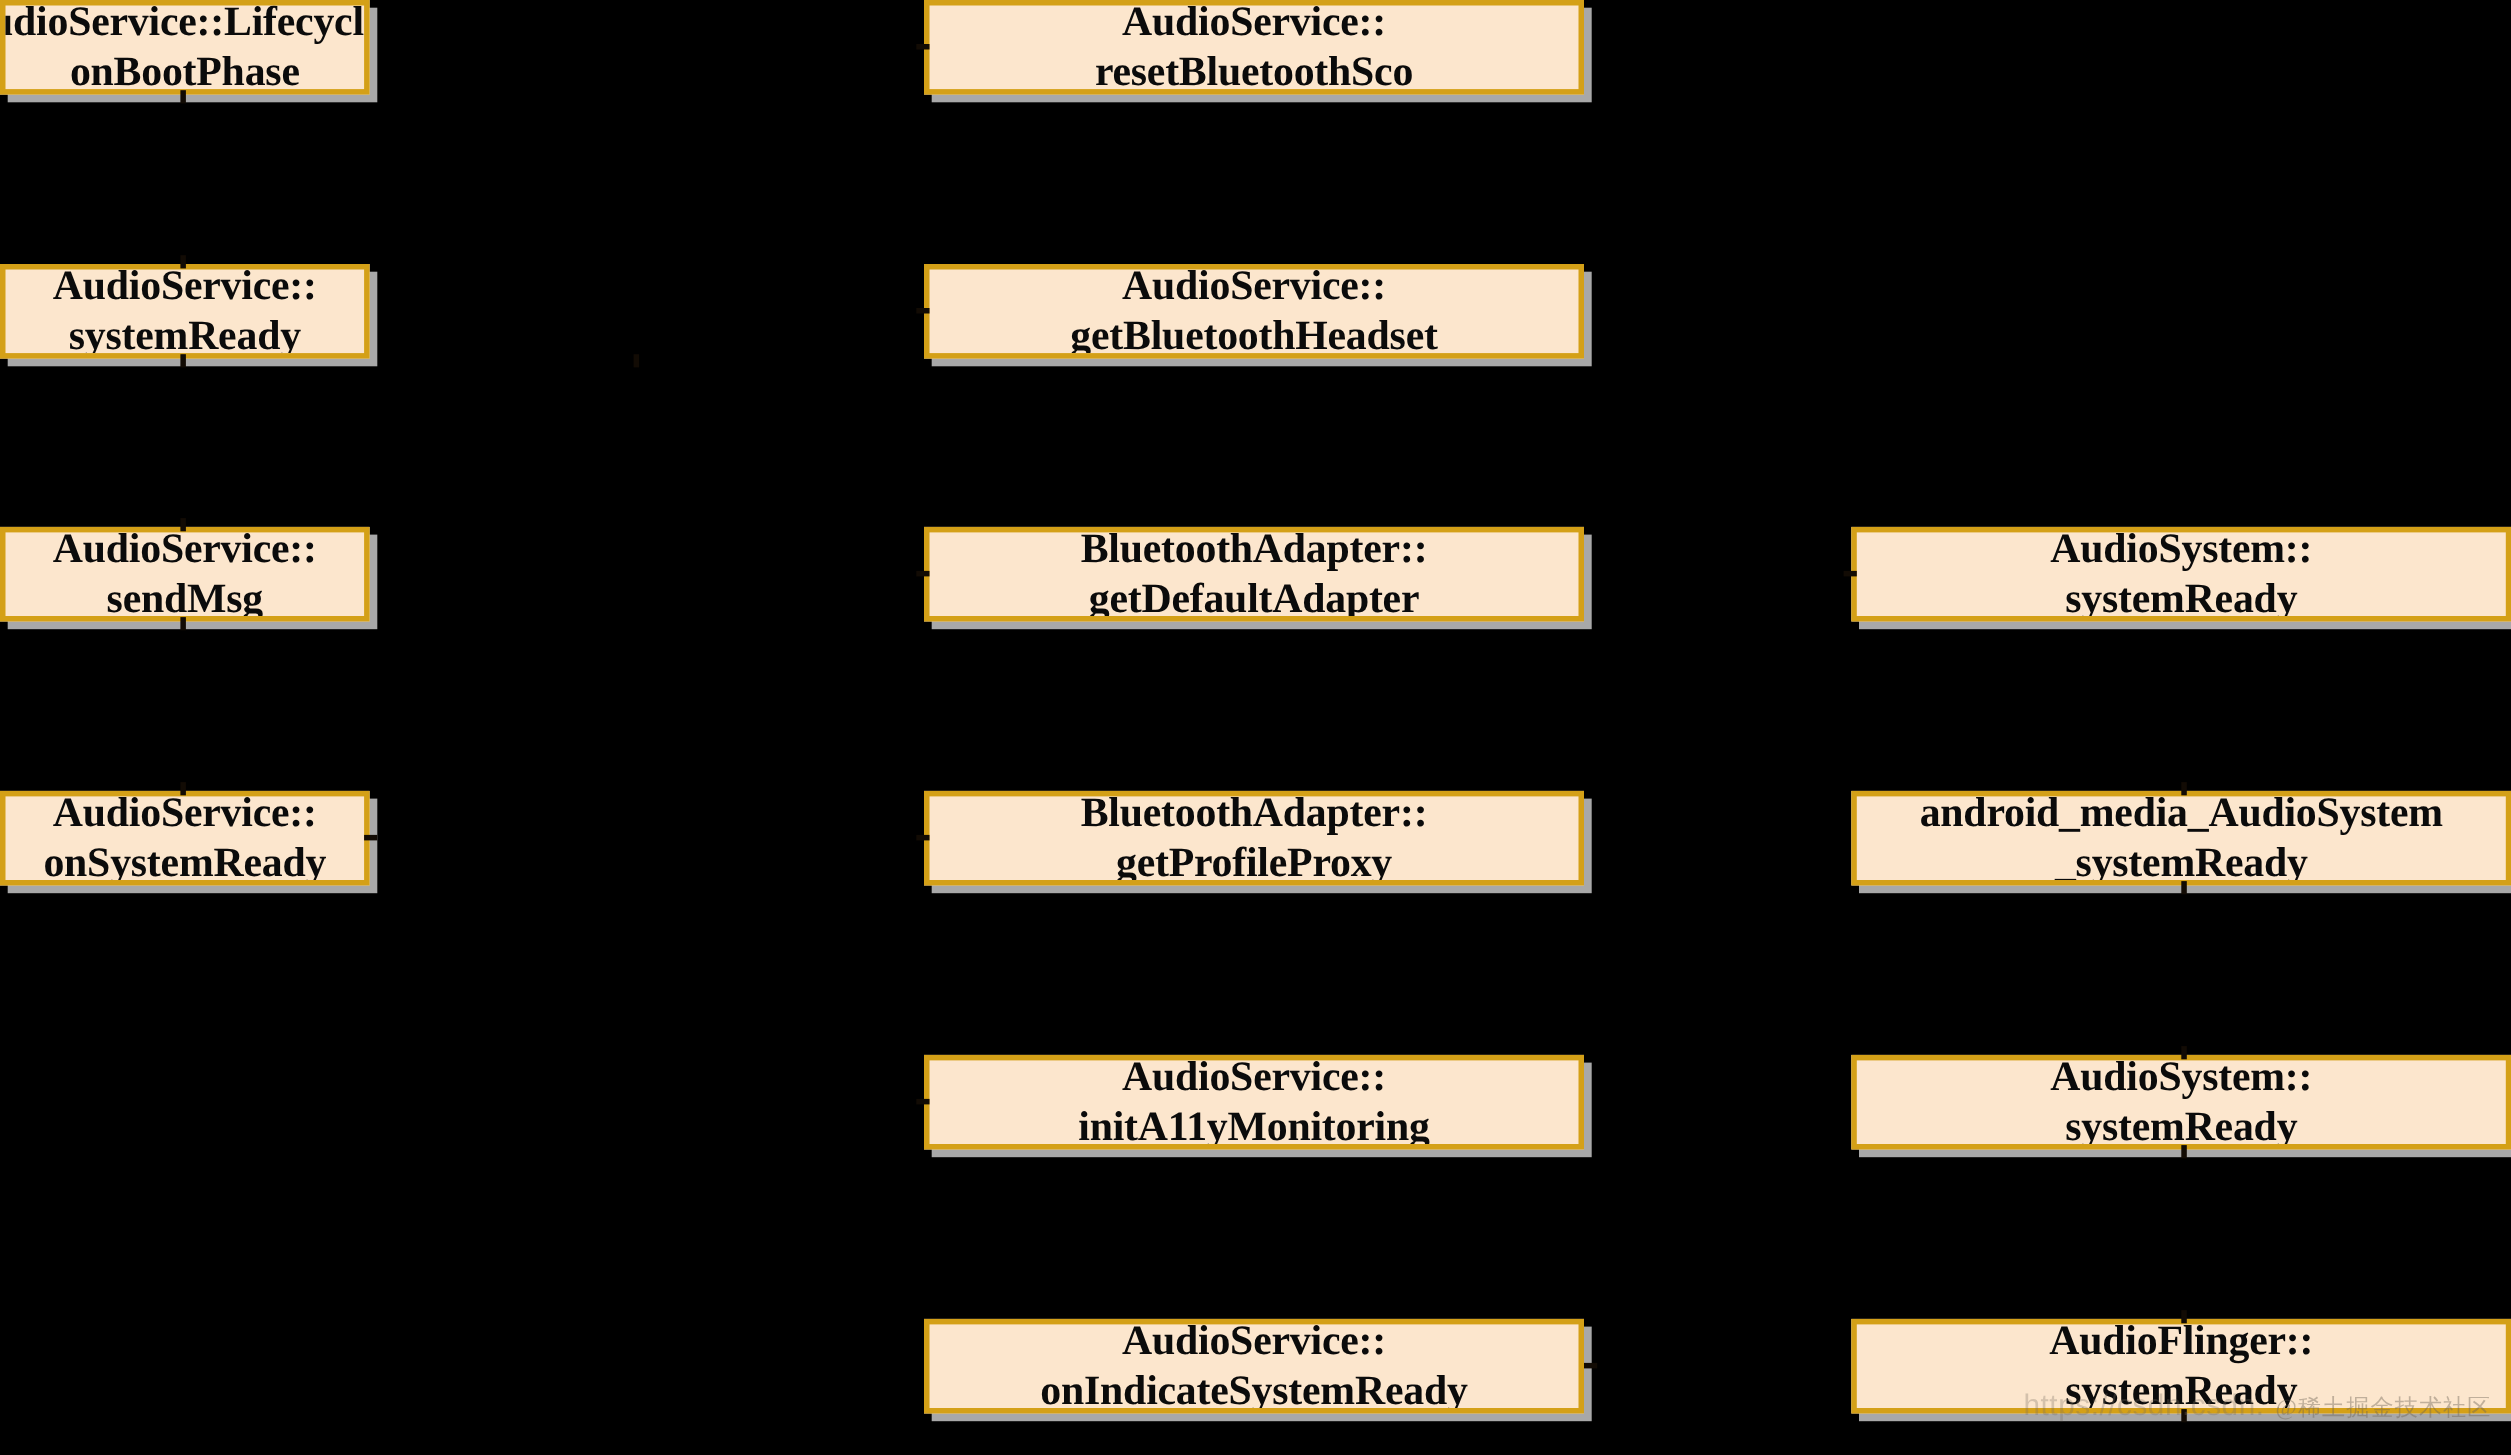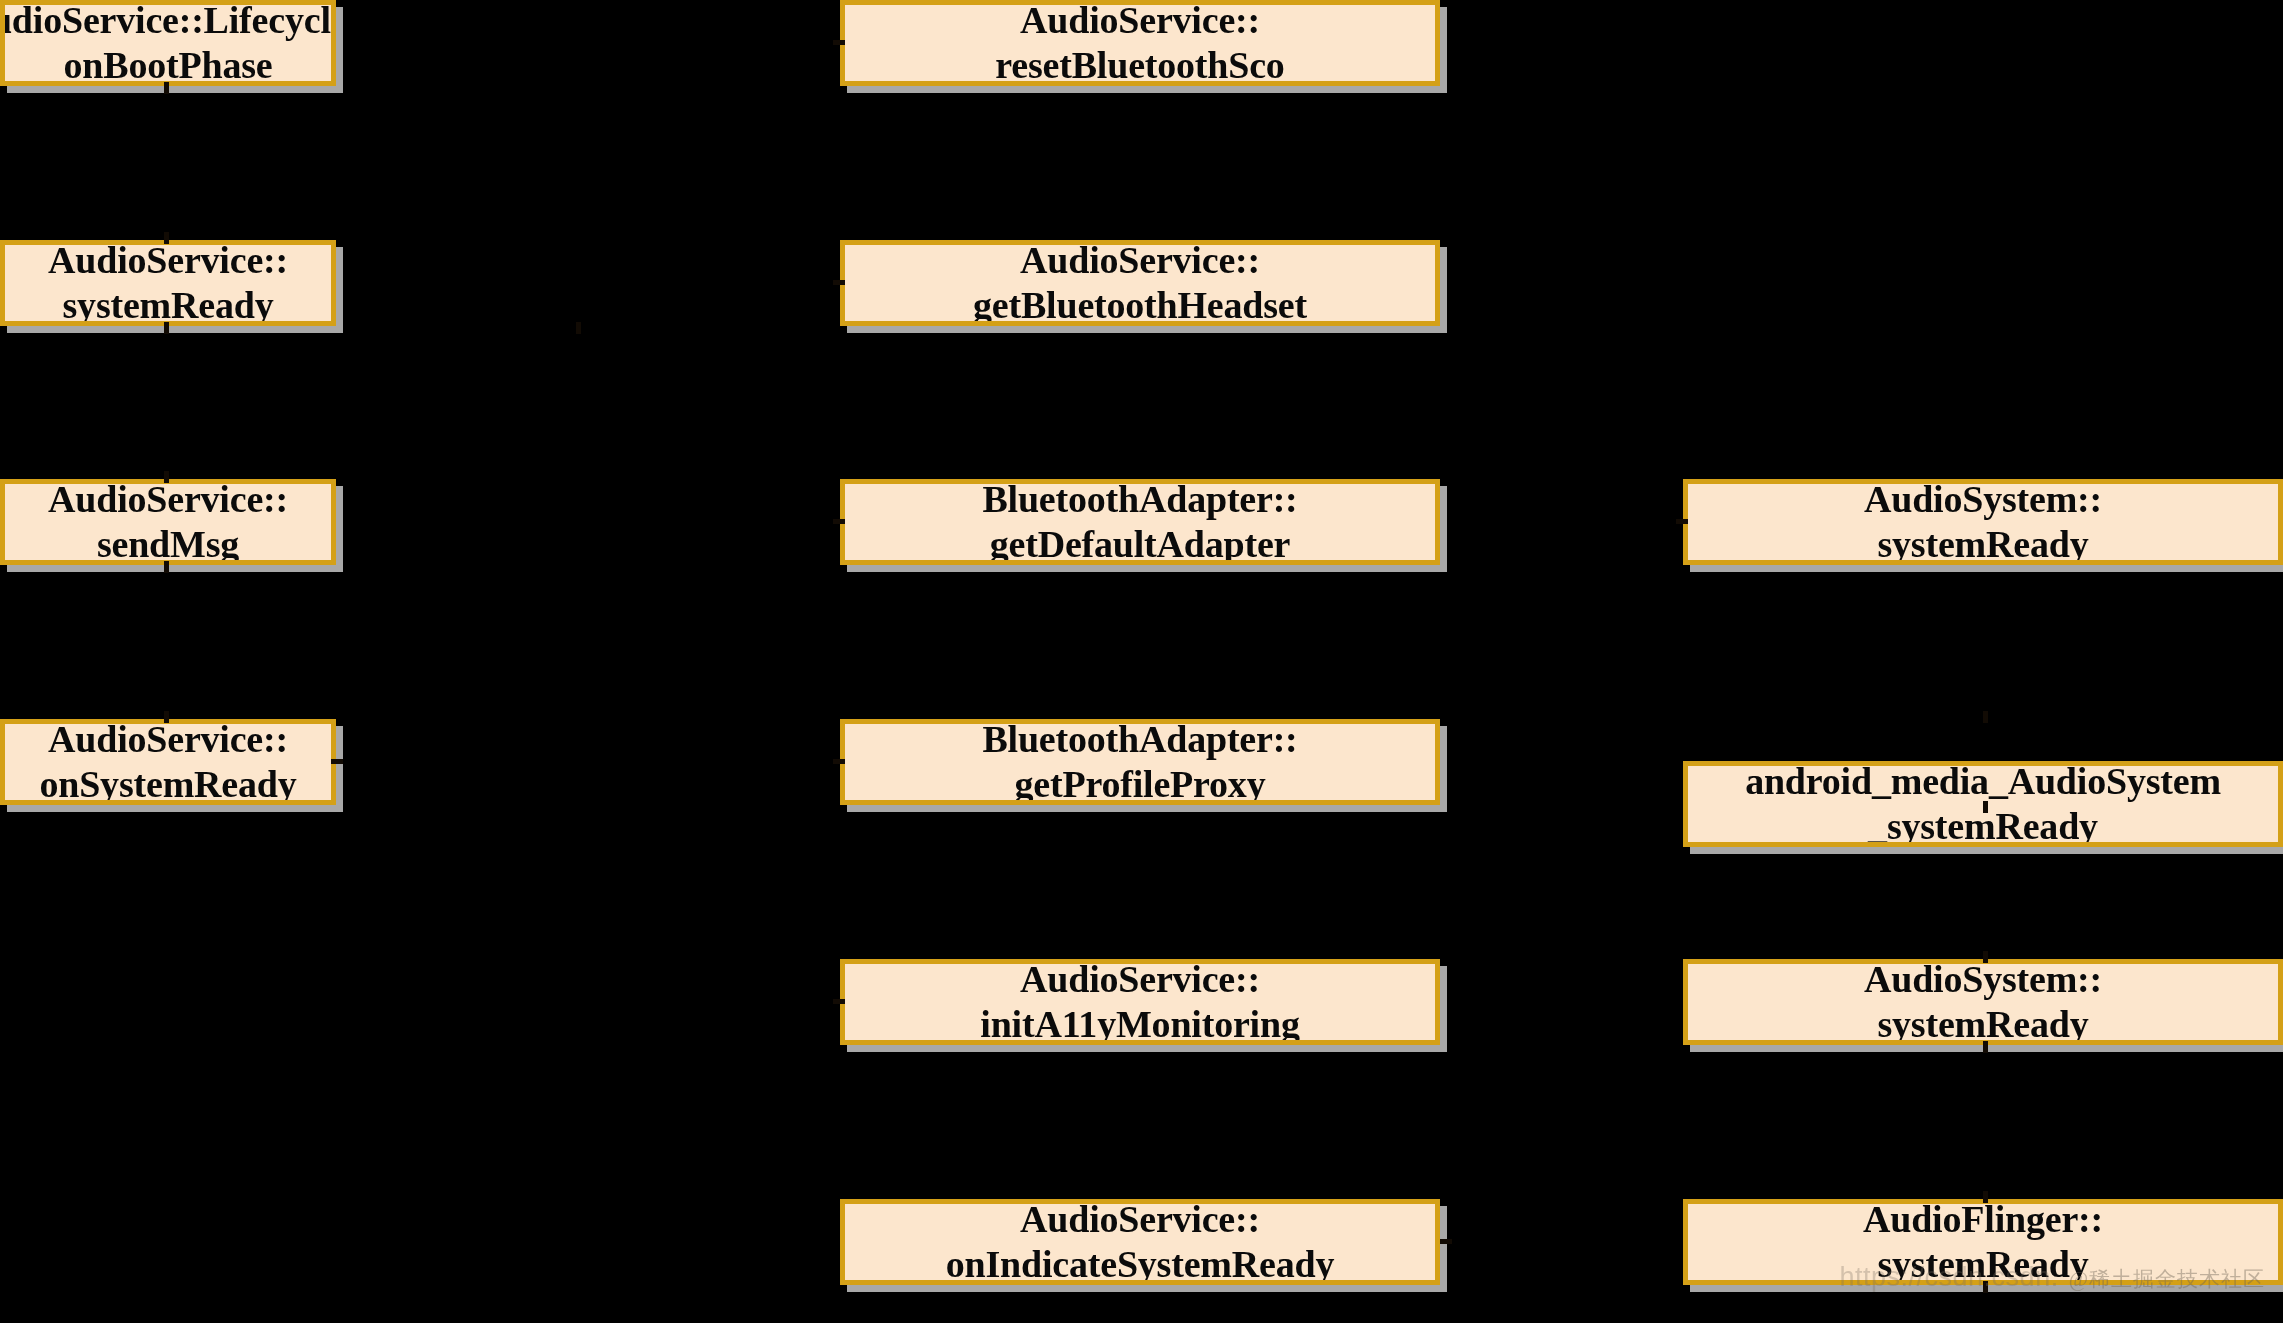--- a/index.html
+++ b/index.html
@@ -132,21 +132,21 @@
   <div class="node" style="left:840px; top:1199px; width:600px; height:86px;">
     <span class="label">AudioService::
 onIndicateSystemReady</span>
   </div>
 
   <div class="node" style="left:1683px; top:479px; width:600px; height:86px;">
     <span class="label">AudioSystem::
 systemReady</span>
   </div>
 
-  <div class="node" style="left:1683px; top:719px; width:600px; height:86px;margin-top:42px;">
+  <div class="node" style="left:1683px; top:719px; width:600px; height:86px;">
     <span class="label">android_media_AudioSystem
 _systemReady</span>
   </div>
 
   <div class="node" style="left:1683px; top:959px; width:600px; height:86px;">
     <span class="label">AudioSystem::
 systemReady</span>
   </div>
 
   <div class="node" style="left:1683px; top:1199px; width:600px; height:86px;">

